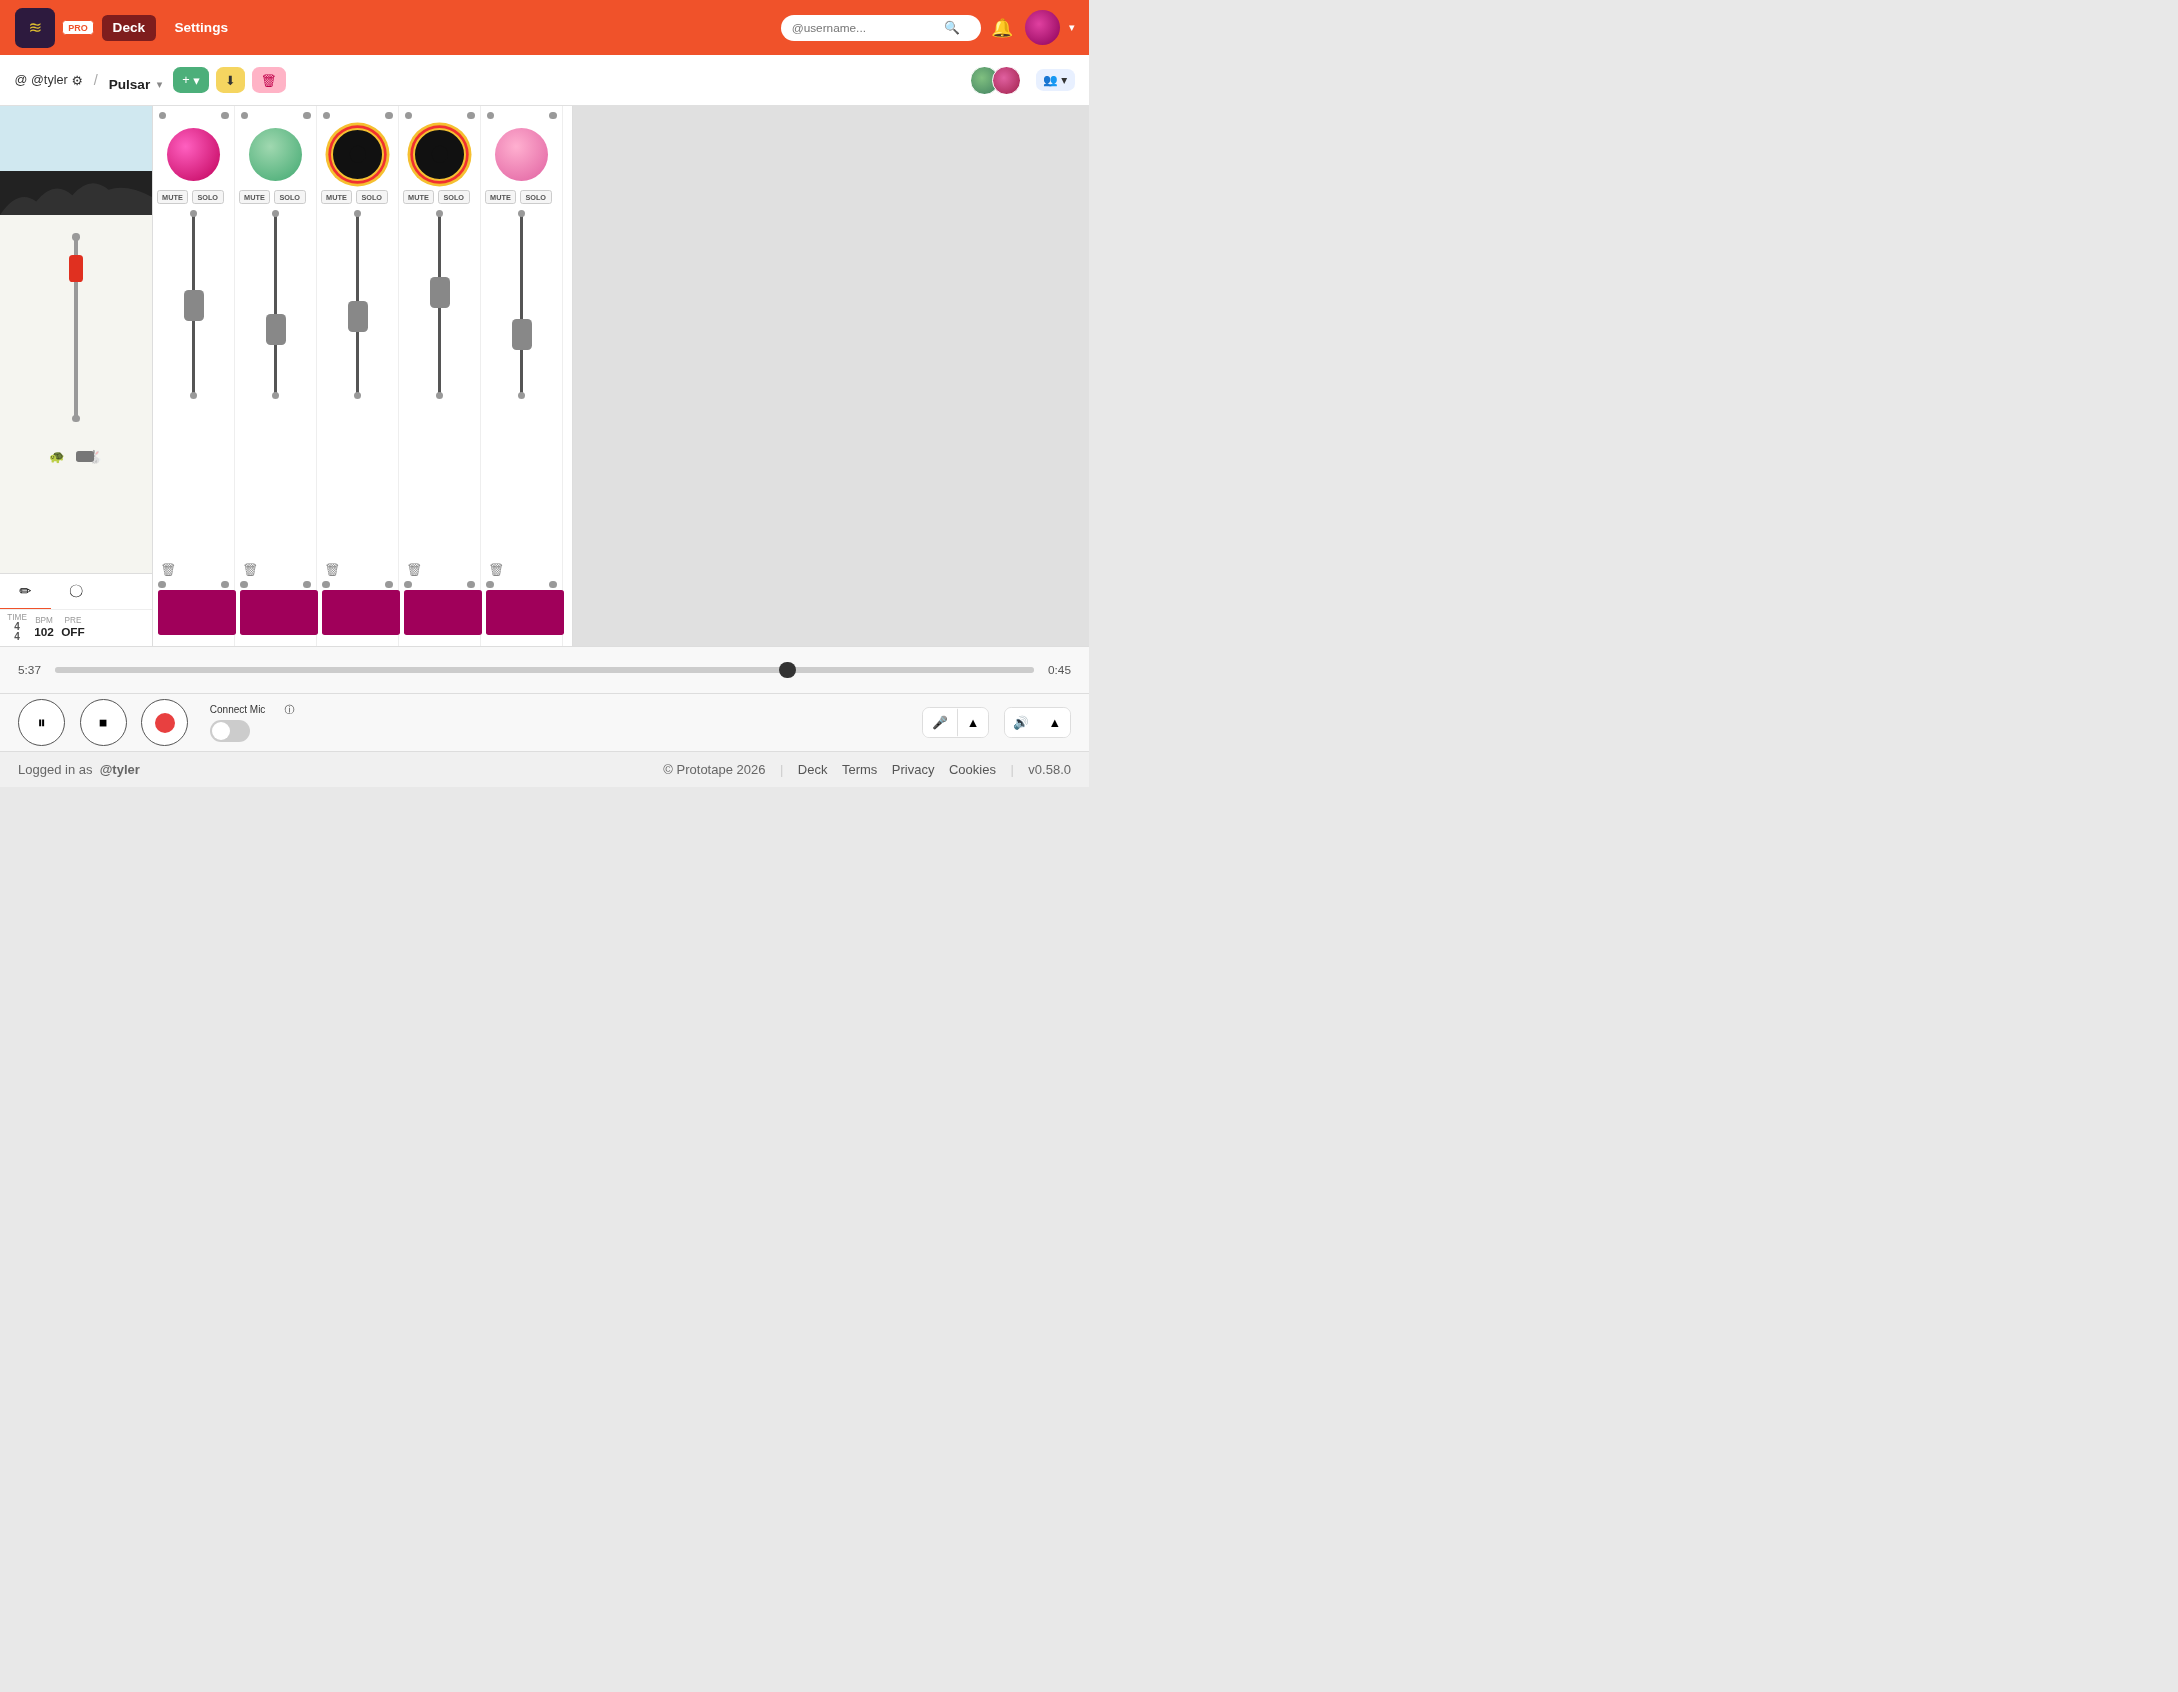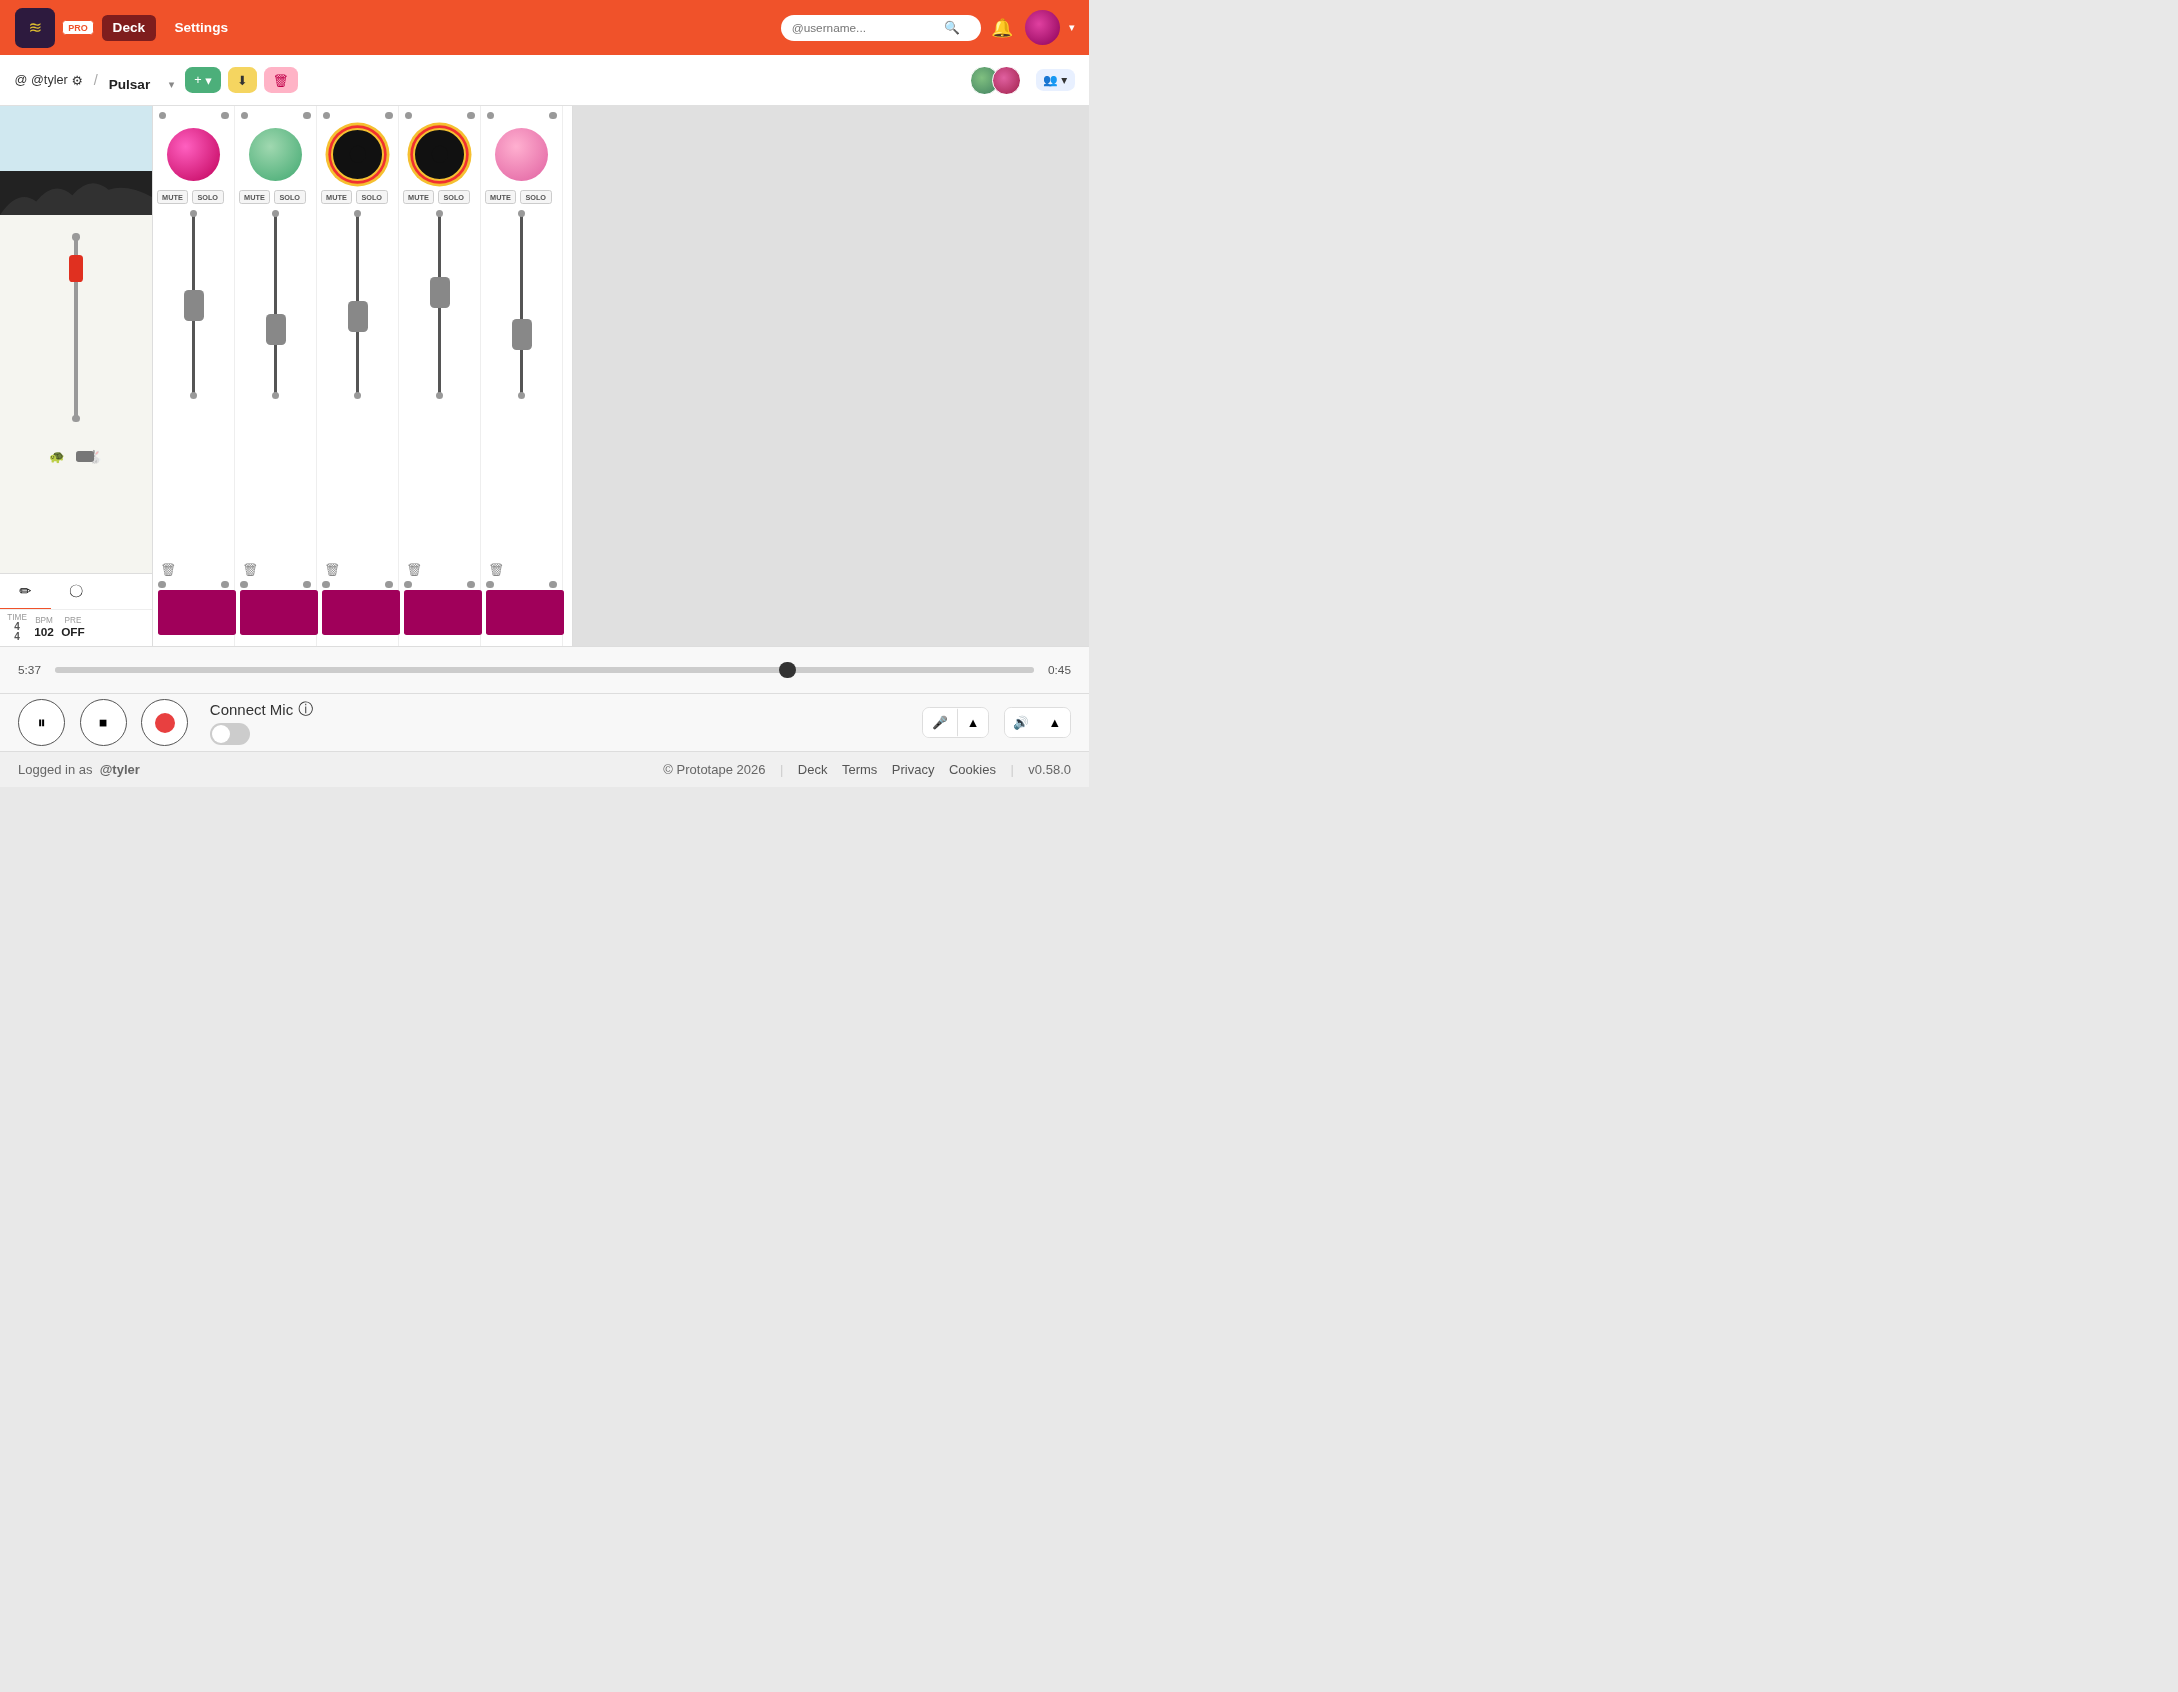--- a/index.html
+++ b/index.html
@@ -84,21 +84,21 @@
       padding: 0 14.5px;
       gap: 7.3px;
       border-bottom: 0.9px solid #e0e0e0;
     }
     .at-user {
       display: flex; align-items: center; gap: 3.6px;
       font-size: 12.7px; color: #333; font-weight: 500;
     }
     .separator { color: #aaa; margin: 0 3.6px; }
     .project-name-box {
-      display: flex; align-items: center; gap: 15px; margin-top: 8px;
+      display: flex; align-items: center; gap: 3px; margin-top: 8px;
     }
     .project-name {
       font-size: 13.6px; font-weight: 600; color: #222;
       background: transparent; border: none; outline: none;
     }
     .dropdown-btn {
       background: transparent; border: none; color: #888;
       font-size: 11px; cursor: pointer; padding: 1.8px 3.6px;
     }
     .toolbar-btn {
@@ -407,22 +407,22 @@
     }
     .transport-btn {
       width: 47px; height: 47px; border-radius: 50%;
       border: 1.8px solid #555;
       background: white;
       display: flex; align-items: center; justify-content: center;
       cursor: pointer;
       font-size: 16.4px;
     }
     .connect-mic-label {
-      font-size: 15px; color: #333; font-weight: 500;
-      display: flex; align-items: center; gap: 5px;
+      font-size: 10px; color: #333; font-weight: 500;
+      display: flex; align-items: center; gap: 19px;
     }
     .toggle-switch {
       width: 40px; height: 22px;
       background: #ccc;
       border-radius: 11px;
       position: relative;
       cursor: pointer;
     }
     .toggle-thumb {
       width: 18px; height: 18px;

